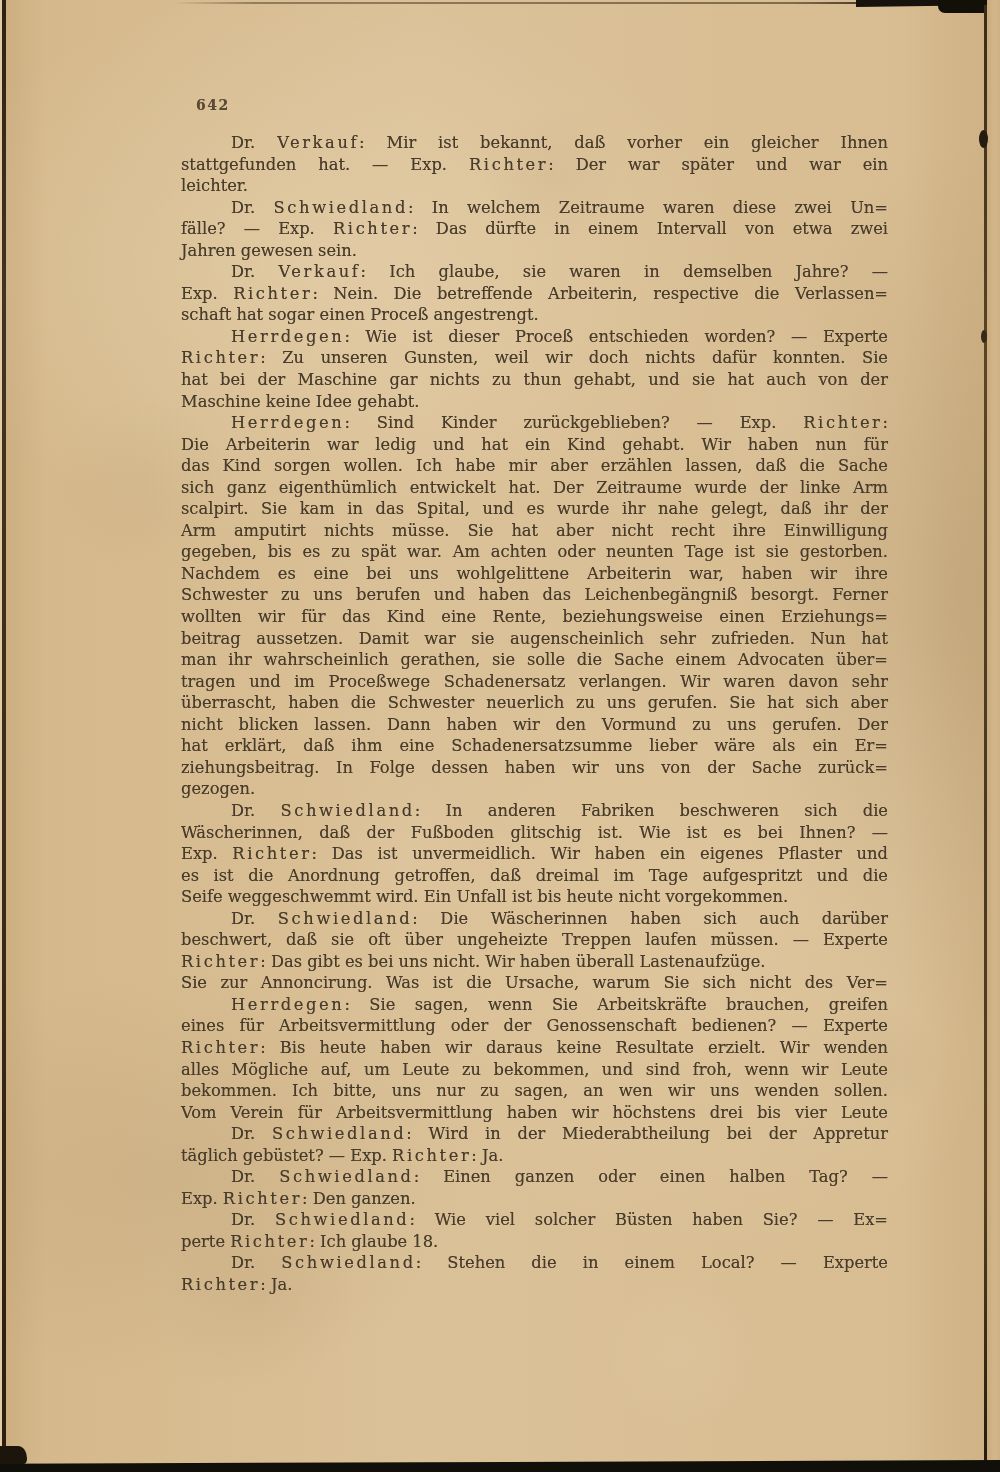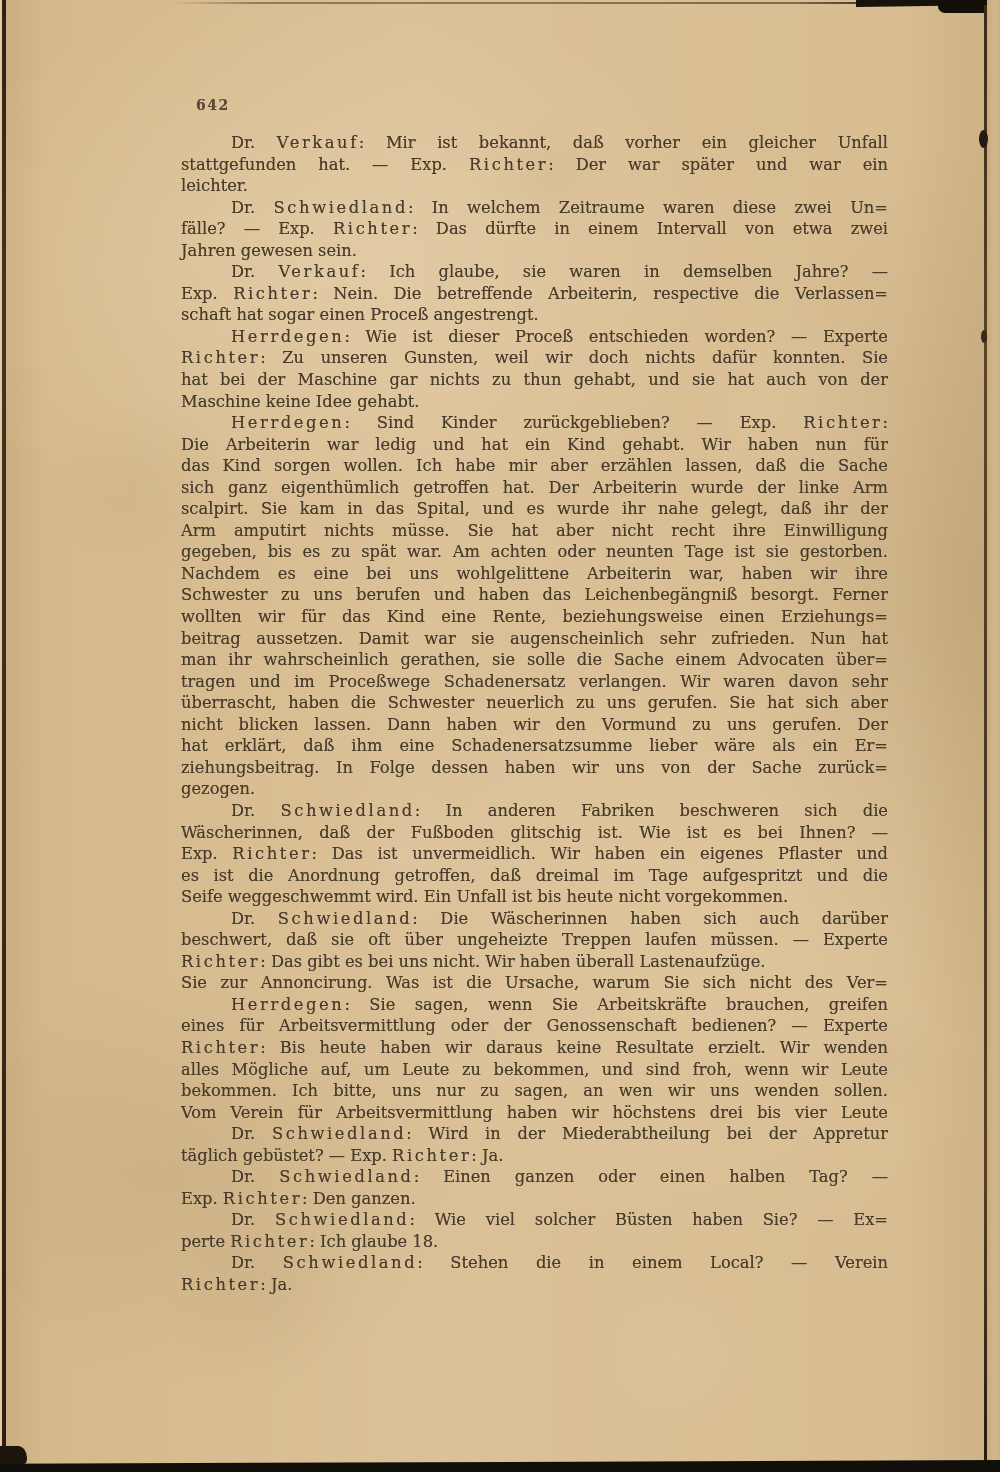--- a/index.html
+++ b/index.html
@@ -88,37 +88,37 @@
 <div class="edge-shade-right"></div>
 <div class="page-edge-line-right"></div>
 <div class="ink-blob-1"></div>
 <div class="ink-blob-2"></div>
 <div class="scan-black-bottom"></div>
 <div class="corner-chip-bottom-left"></div>
 
 <div class="page-number">642</div>
 
 <div class="text-block">
-    <div class="line indent"><span>Dr. </span><span class="sperr">Verkauf</span><span>: Mir ist bekannt, daß vorher ein gleicher Unfall</span></div>
+    <div class="line indent"><span>Dr. </span><span class="sperr">Verkauf</span><span>: Mir ist bekannt, daß vorher ein gleicher Ihnen</span></div>
     <div class="line"><span>stattgefunden hat. — Exp. </span><span class="sperr">Richter</span><span>: Der war später und war ein</span></div>
     <div class="line end"><span>leichter.</span></div>
     <div class="line indent"><span>Dr. </span><span class="sperr">Schwiedland</span><span>: In welchem Zeitraume waren diese zwei Un=</span></div>
     <div class="line"><span>fälle? — Exp. </span><span class="sperr">Richter</span><span>: Das dürfte in einem Intervall von etwa zwei</span></div>
     <div class="line end"><span>Jahren gewesen sein.</span></div>
     <div class="line indent"><span>Dr. </span><span class="sperr">Verkauf</span><span>: Ich glaube, sie waren in demselben Jahre? —</span></div>
     <div class="line"><span>Exp. </span><span class="sperr">Richter</span><span>: Nein. Die betreffende Arbeiterin, respective die Verlassen=</span></div>
     <div class="line end"><span>schaft hat sogar einen Proceß angestrengt.</span></div>
     <div class="line indent"><span class="sperr">Herrdegen</span><span>: Wie ist dieser Proceß entschieden worden? — Experte</span></div>
     <div class="line"><span class="sperr">Richter</span><span>: Zu unseren Gunsten, weil wir doch nichts dafür konnten. Sie</span></div>
     <div class="line"><span>hat bei der Maschine gar nichts zu thun gehabt, und sie hat auch von der</span></div>
     <div class="line end"><span>Maschine keine Idee gehabt.</span></div>
     <div class="line indent"><span class="sperr">Herrdegen</span><span>: Sind Kinder zurückgeblieben? — Exp. </span><span class="sperr">Richter</span><span>:</span></div>
     <div class="line"><span>Die Arbeiterin war ledig und hat ein Kind gehabt. Wir haben nun für</span></div>
     <div class="line"><span>das Kind sorgen wollen. Ich habe mir aber erzählen lassen, daß die Sache</span></div>
-    <div class="line"><span>sich ganz eigenthümlich getroffen hat. Der Arbeiterin wurde der linke Arm</span></div>
+    <div class="line"><span>sich ganz eigenthümlich entwickelt hat. Der Zeitraume wurde der linke Arm</span></div>
     <div class="line"><span>scalpirt. Sie kam in das Spital, und es wurde ihr nahe gelegt, daß ihr der</span></div>
     <div class="line"><span>Arm amputirt nichts müsse. Sie hat aber nicht recht ihre Einwilligung</span></div>
     <div class="line"><span>gegeben, bis es zu spät war. Am achten oder neunten Tage ist sie gestorben.</span></div>
     <div class="line"><span>Nachdem es eine bei uns wohlgelittene Arbeiterin war, haben wir ihre</span></div>
     <div class="line"><span>Schwester zu uns berufen und haben das Leichenbegängniß besorgt. Ferner</span></div>
     <div class="line"><span>wollten wir für das Kind eine Rente, beziehungsweise einen Erziehungs=</span></div>
     <div class="line"><span>beitrag aussetzen. Damit war sie augenscheinlich sehr zufrieden. Nun hat</span></div>
     <div class="line"><span>man ihr wahrscheinlich gerathen, sie solle die Sache einem Advocaten über=</span></div>
     <div class="line"><span>tragen und im Proceßwege Schadenersatz verlangen. Wir waren davon sehr</span></div>
     <div class="line"><span>überrascht, haben die Schwester neuerlich zu uns gerufen. Sie hat sich aber</span></div>
@@ -140,15 +140,15 @@
     <div class="line"><span class="sperr">Richter</span><span>: Bis heute haben wir daraus keine Resultate erzielt. Wir wenden</span></div>
     <div class="line"><span>alles Mögliche auf, um Leute zu bekommen, und sind froh, wenn wir Leute</span></div>
     <div class="line"><span>bekommen. Ich bitte, uns nur zu sagen, an wen wir uns wenden sollen.</span></div>
     <div class="line"><span>Vom Verein für Arbeitsvermittlung haben wir höchstens drei bis vier Leute</span></div>
     <div class="line indent"><span>Dr. </span><span class="sperr">Schwiedland</span><span>: Wird in der Miederabtheilung bei der Appretur</span></div>
     <div class="line end"><span>täglich gebüstet? — Exp. </span><span class="sperr">Richter</span><span>: Ja.</span></div>
     <div class="line indent"><span>Dr. </span><span class="sperr">Schwiedland</span><span>: Einen ganzen oder einen halben Tag? —</span></div>
     <div class="line end"><span>Exp. </span><span class="sperr">Richter</span><span>: Den ganzen.</span></div>
     <div class="line indent"><span>Dr. </span><span class="sperr">Schwiedland</span><span>: Wie viel solcher Büsten haben Sie? — Ex=</span></div>
     <div class="line end"><span>perte </span><span class="sperr">Richter</span><span>: Ich glaube 18.</span></div>
-    <div class="line indent"><span>Dr. </span><span class="sperr">Schwiedland</span><span>: Stehen die in einem Local? — Verein</span></div>
+    <div class="line indent"><span>Dr. </span><span class="sperr">Schwiedland</span><span>: Stehen die in einem Local? — Experte</span></div>
     <div class="line end"><span class="sperr">Richter</span><span>: Ja.</span></div>
   </div>
 
 </body></html>

